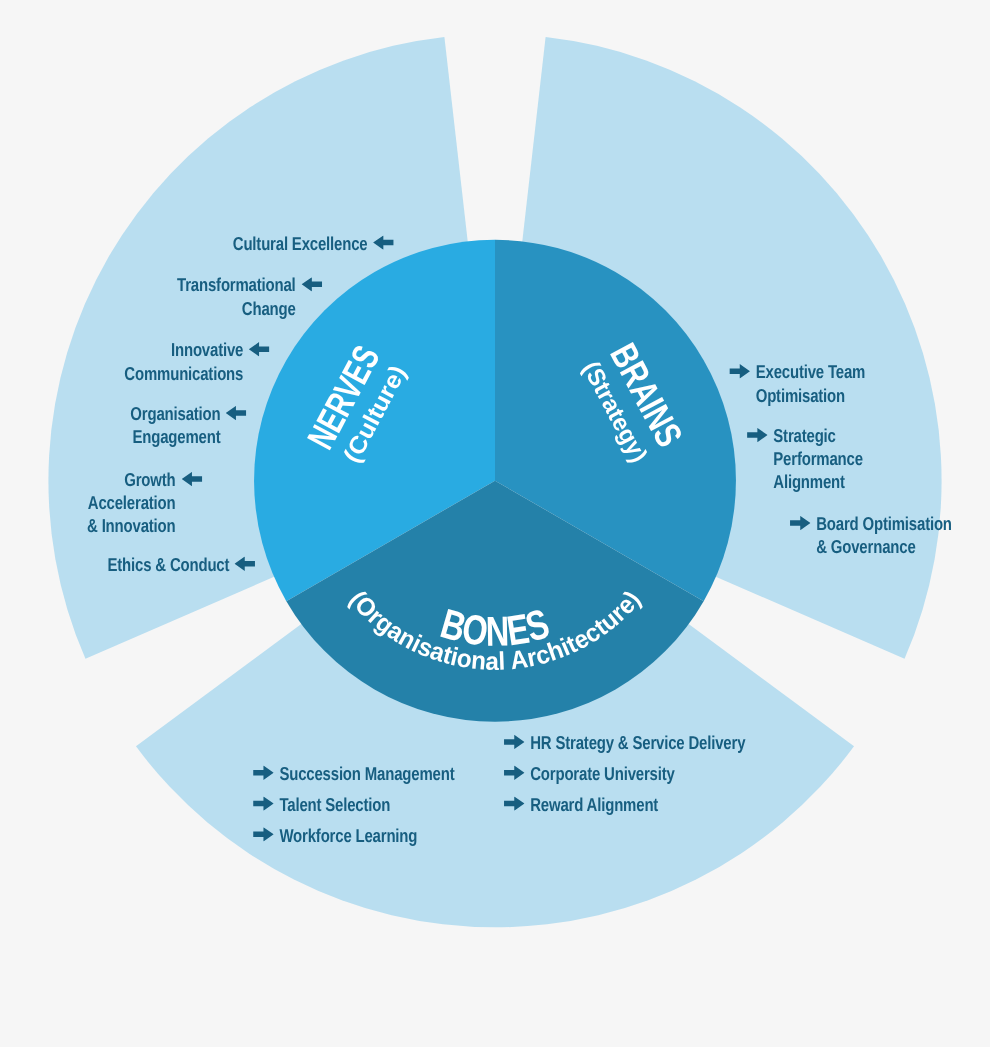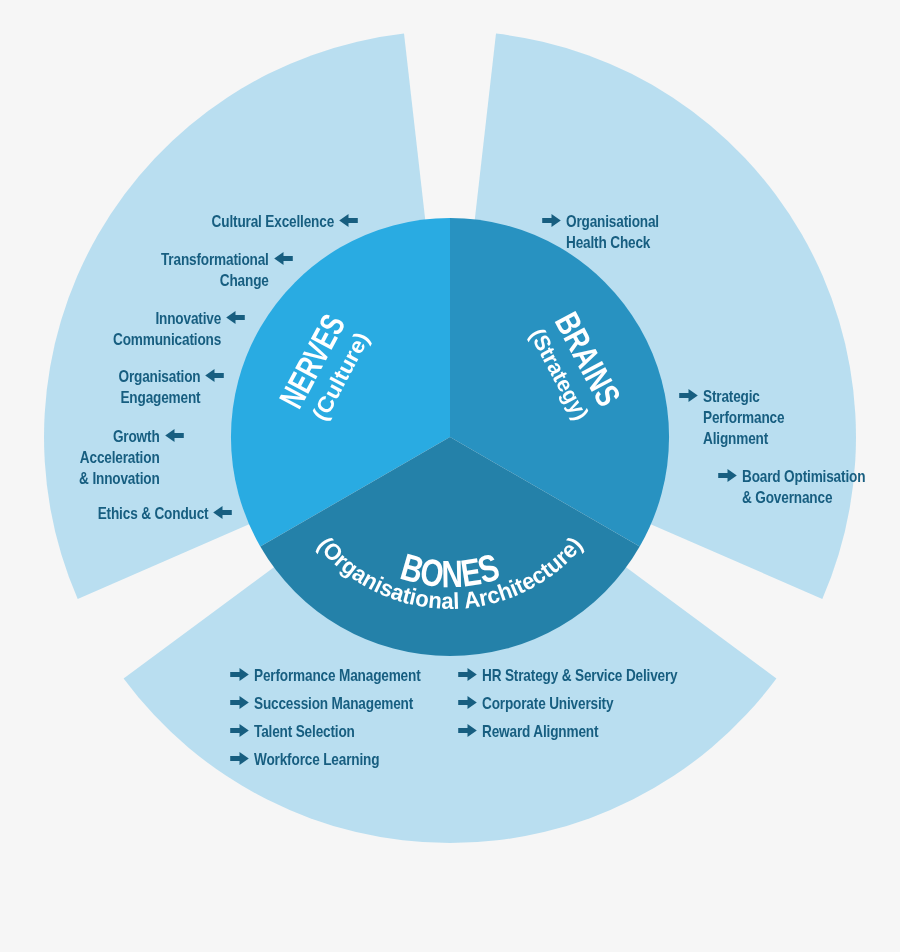--- a/index.html
+++ b/index.html
@@ -104,49 +104,43 @@
         <path d="M0,4.3 L10,4.3 L10,0 L20,7 L10,14 L10,9.7 L0,9.7 Z" fill="#175e80"></path>
       </svg>
   </div>
   <div class="item item-left" style="top:503px;right:668px">
     <span class="txt">Ethics &amp; Conduct</span>
     <svg class="arr flip" viewBox="0 0 20 14">
         <path d="M0,4.3 L10,4.3 L10,0 L20,7 L10,14 L10,9.7 L0,9.7 Z" fill="#175e80"></path>
       </svg>
   </div>
 
-  <div class="item item-right" style="top:211px;left:542px">
+  <div class="item item-right" style="top:328px;left:663px">
     <svg class="arr" viewBox="0 0 20 14">
         <path d="M0,4.3 L10,4.3 L10,0 L20,7 L10,14 L10,9.7 L0,9.7 Z" fill="#175e80"></path>
       </svg>
-    <span class="txt">Organisational
-Health Check</span>
+    <span class="txt">Executive Team
+Optimisation</span>
   </div>
   <div class="item item-right" style="top:386px;left:679px">
     <svg class="arr" viewBox="0 0 20 14">
         <path d="M0,4.3 L10,4.3 L10,0 L20,7 L10,14 L10,9.7 L0,9.7 Z" fill="#175e80"></path>
       </svg>
     <span class="txt">Strategic
 Performance
 Alignment</span>
   </div>
   <div class="item item-right" style="top:466px;left:718px">
     <svg class="arr" viewBox="0 0 20 14">
         <path d="M0,4.3 L10,4.3 L10,0 L20,7 L10,14 L10,9.7 L0,9.7 Z" fill="#175e80"></path>
       </svg>
     <span class="txt">Board Optimisation
 &amp; Governance</span>
   </div>
 
-  <div class="item item-right" style="top:665px;left:230px">
-    <svg class="arr" viewBox="0 0 20 14">
-        <path d="M0,4.3 L10,4.3 L10,0 L20,7 L10,14 L10,9.7 L0,9.7 Z" fill="#175e80"></path>
-      </svg>
-    <span class="txt">Performance Management</span>
-  </div>
   <div class="item item-right" style="top:693px;left:230px">
     <svg class="arr" viewBox="0 0 20 14">
         <path d="M0,4.3 L10,4.3 L10,0 L20,7 L10,14 L10,9.7 L0,9.7 Z" fill="#175e80"></path>
       </svg>
     <span class="txt">Succession Management</span>
   </div>
   <div class="item item-right" style="top:721px;left:230px">
     <svg class="arr" viewBox="0 0 20 14">
         <path d="M0,4.3 L10,4.3 L10,0 L20,7 L10,14 L10,9.7 L0,9.7 Z" fill="#175e80"></path>
       </svg>

